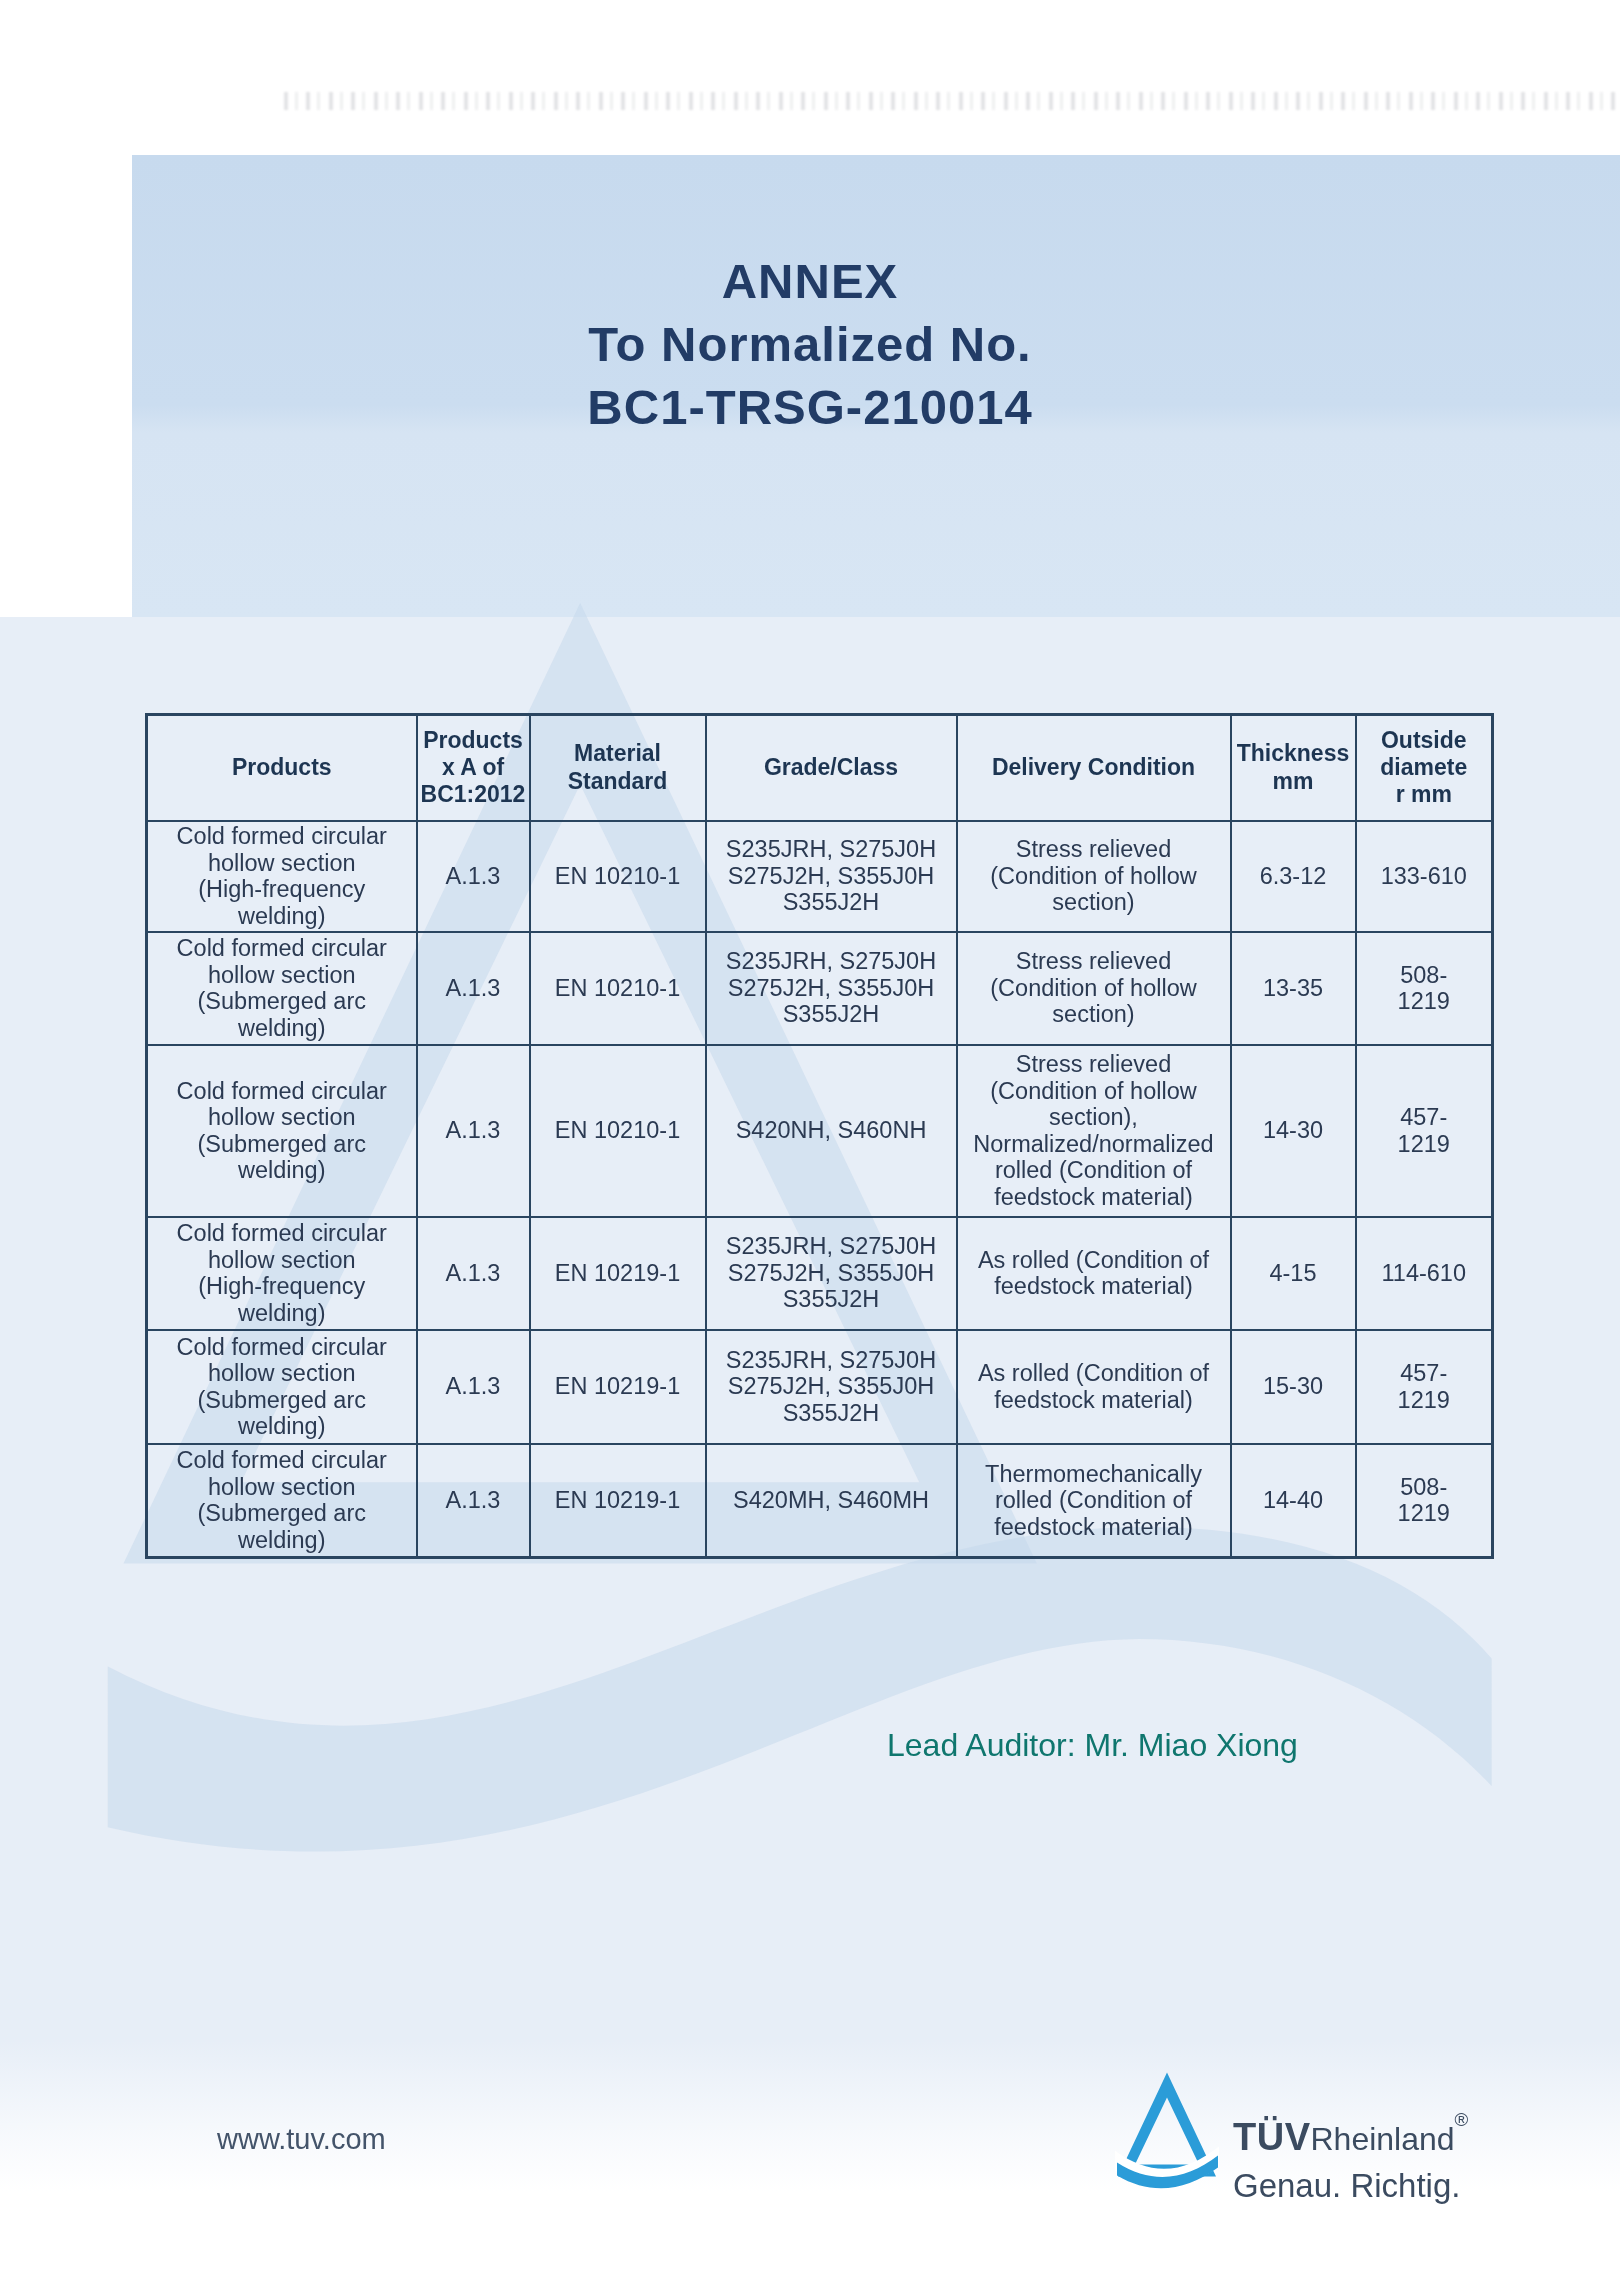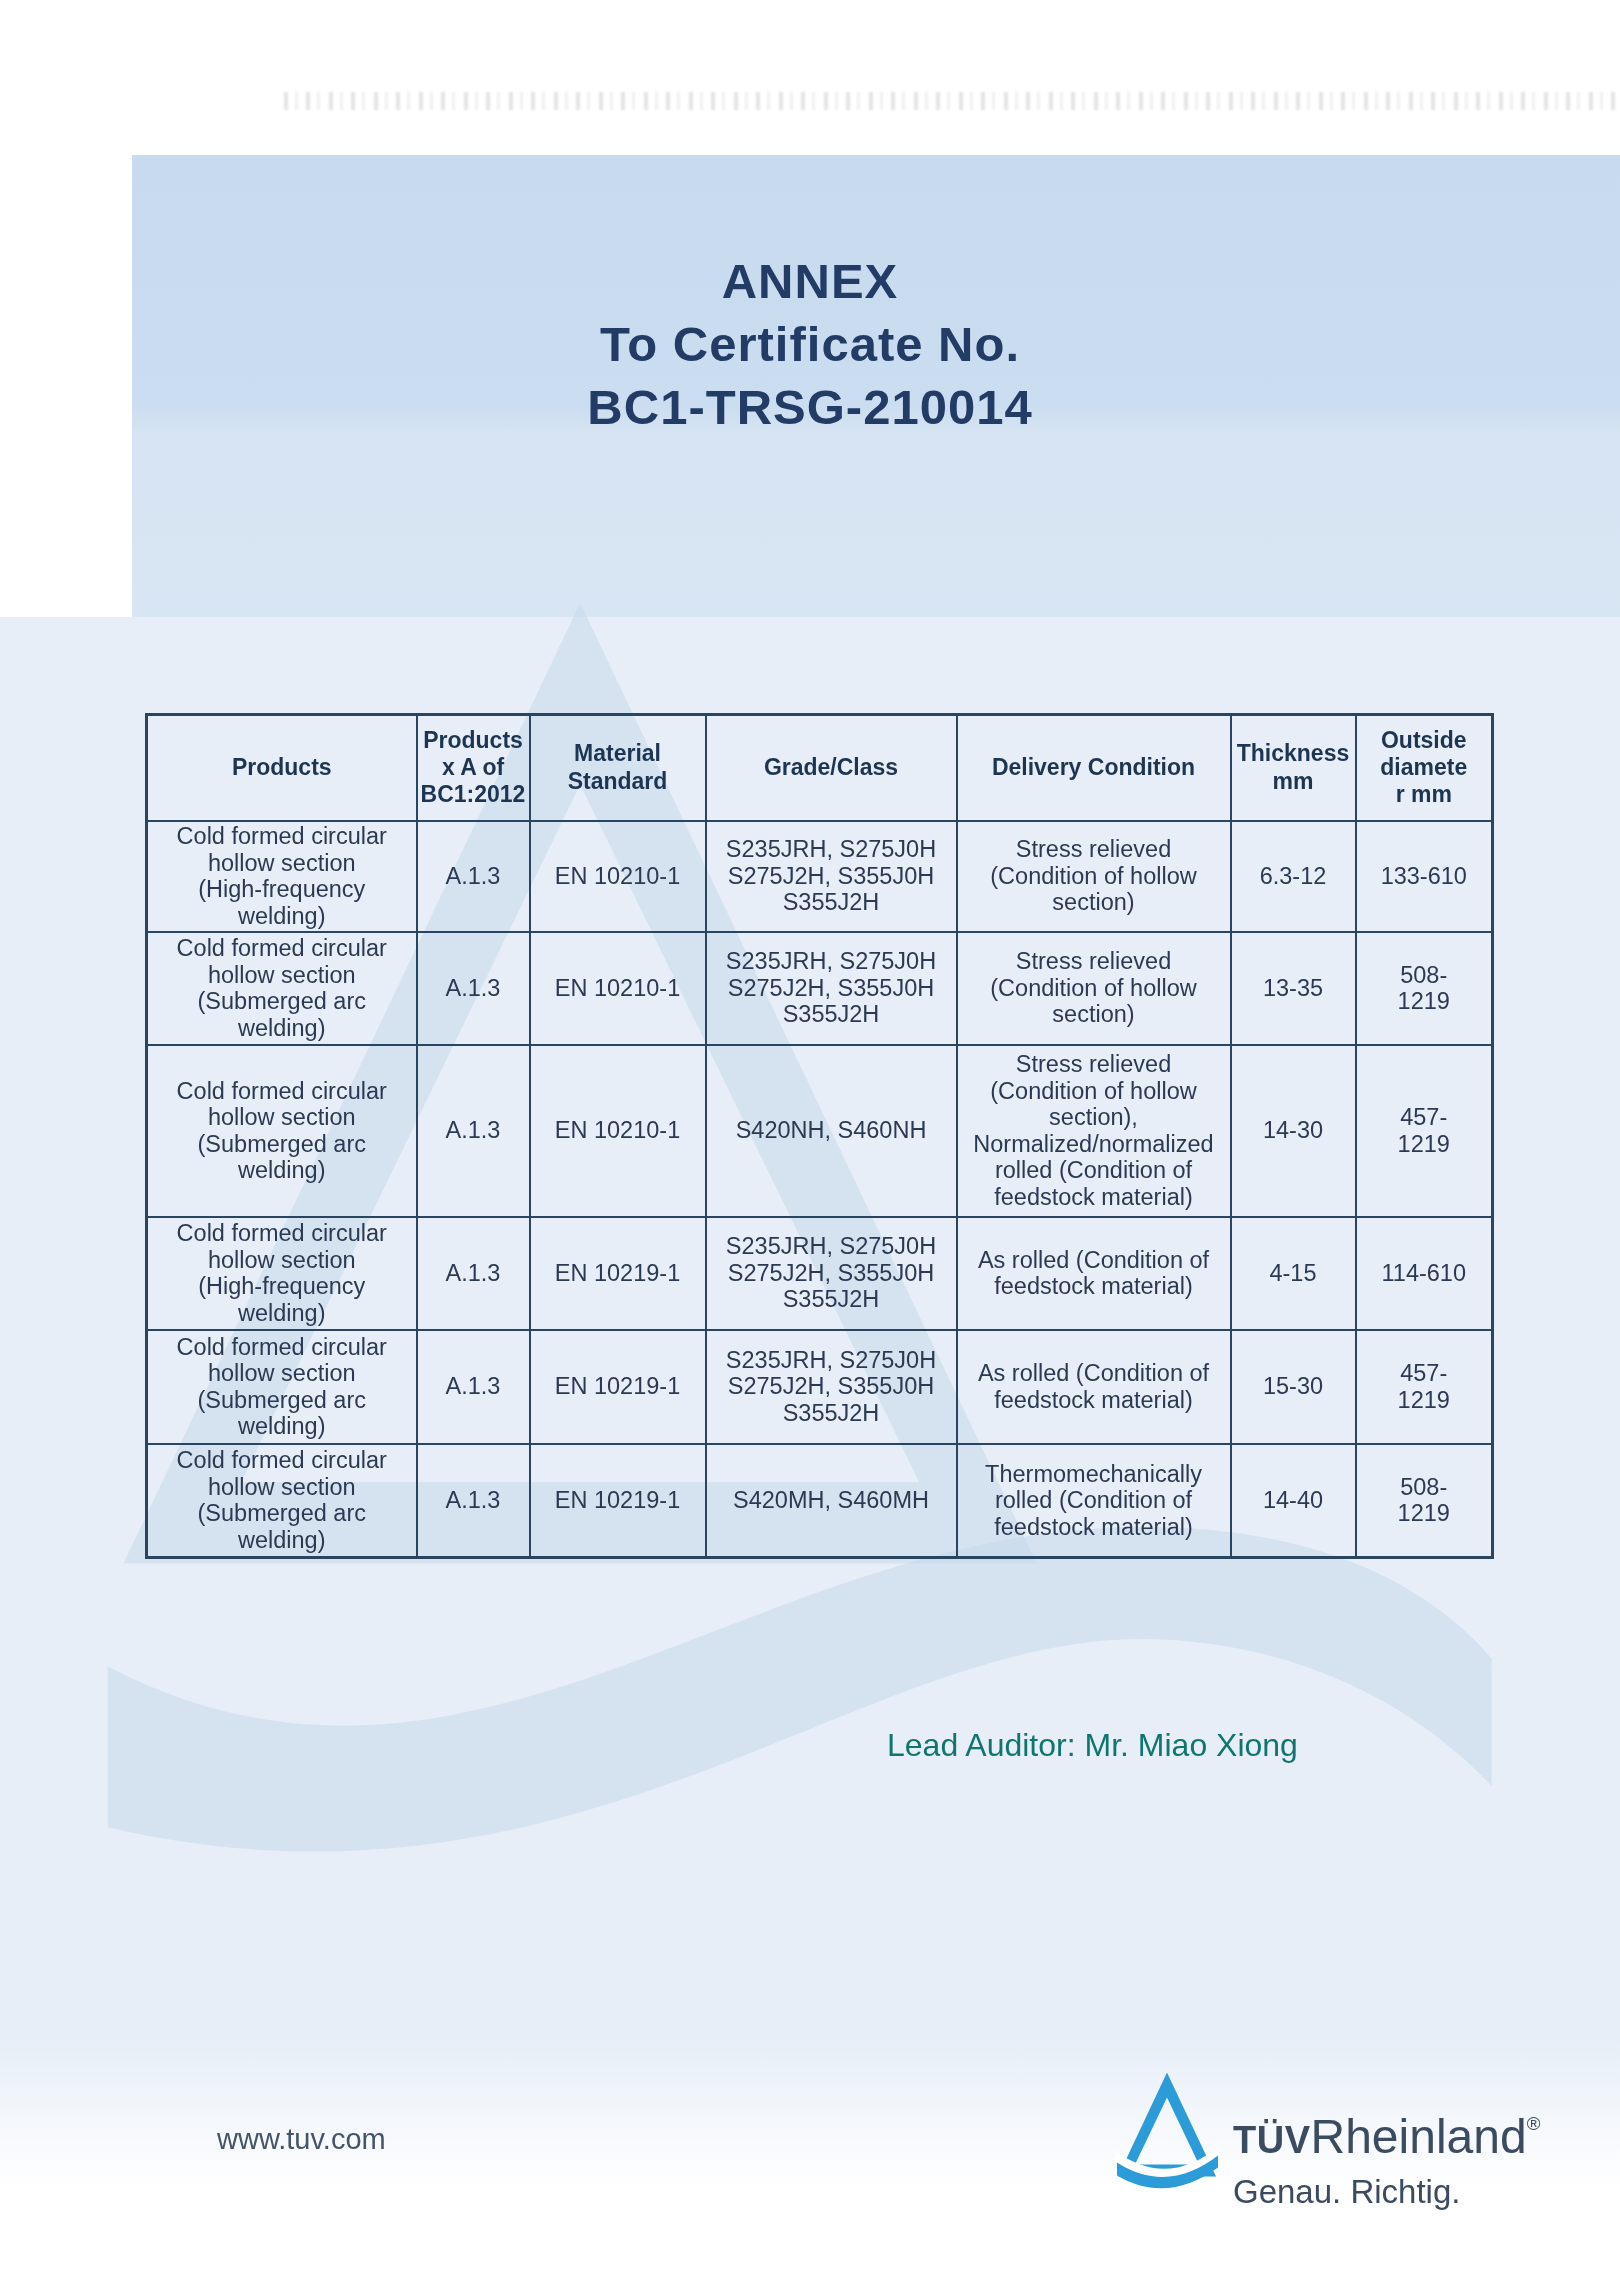--- a/index.html
+++ b/index.html
@@ -49,21 +49,21 @@
   .lead-auditor{
     position:absolute;left:887px;top:1727px;font-size:32px;color:#0f766e;
   }
   .website{
     position:absolute;left:217px;top:2123px;font-size:29px;color:#44546a;
   }
   .brand{position:absolute;left:1115px;top:2070px;width:431px;height:167px;}
   .brand-triangle{position:absolute;left:0;top:0;}
   .brand-text{position:absolute;left:118px;top:39px;color:#3b4b60;white-space:nowrap;}
   .brand-tuv{font-size:38px;font-weight:bold;letter-spacing:0.5px;}
-  .brand-rest{font-size:48px;font-weight:400;}
+  .brand-rest{font-size:32px;font-weight:400;}
   .brand-reg{font-size:18.6px;vertical-align:23.5px;}
   .brand-tagline{margin-top:8.8px;font-size:33px;color:#3b4b60;}
 </style>
 </head>
 <body>
 
 <div class="page">
 
   <div class="scan-noise"></div>
 
@@ -72,21 +72,21 @@
 
   <svg class="watermark" width="1620" height="2293" viewBox="0 0 1653 2339">
     <path fill="#c3d7ec" fill-opacity="0.5" fill-rule="evenodd" d="M592 615 L1058 1595 L126 1595 Z M592 800 L938 1512 L246 1512 Z"></path>
     <path fill="#c3d7ec" fill-opacity="0.5" d="M110 1700 C480 1892 760 1566 1150 1558 C1330 1554 1452 1610 1522 1692
              L1522 1822 C1432 1726 1302 1672 1162 1672
              C872 1674 590 1976 110 1864 Z"></path>
   </svg>
 
   <div class="title">
     <div>ANNEX</div>
-    <div>To Certificate No.</div>
+    <div>To Normalized No.</div>
     <div>BC1-TRSG-210014</div>
   </div>
 
   <table class="spec">
     <colgroup>
       <col style="width:270px">
         <col style="width:113px">
         <col style="width:176px">
       <col style="width:251px">
         <col style="width:274px">

